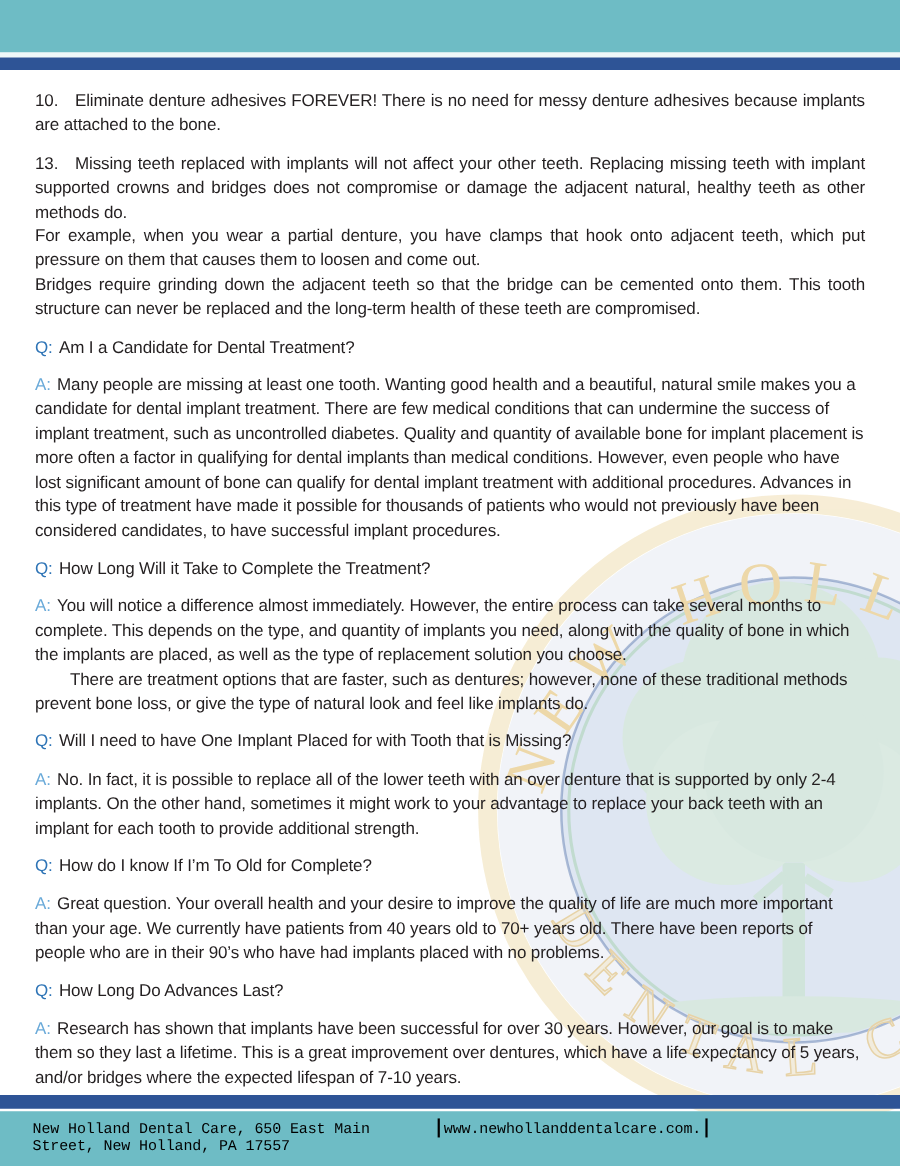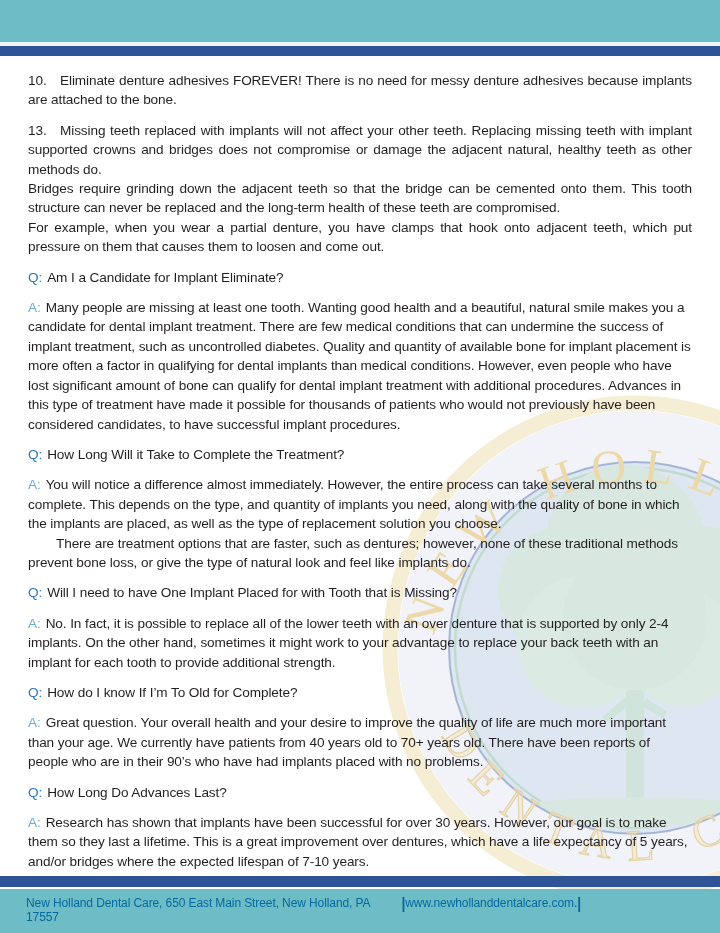--- a/index.html
+++ b/index.html
@@ -35,21 +35,21 @@
   .tnum{display:inline-block;width:32px;}
   .q-label{color:#2e74b6;margin-right:5px;}
   .a-label{color:#6aaad9;margin-right:5px;}
   .indent{text-indent:28px;}
 
   
   .footer-content{
     position:absolute;top:889px;left:0;right:0;height:44px;z-index:2;
     box-sizing:border-box;padding:7px 26px 0 26px;
     display:flex;justify-content:space-between;align-items:flex-start;
-    font-size:12px;color:#0369a1;letter-spacing:-0.1px;
+    font-size:12px;color:#000000;letter-spacing:-0.1px;font-family:Liberation Mono, monospace;
   }
   .footer-sep{font-weight:bold;font-size:14px;line-height:14px;transform:scaleY(1.15);}
   .bold{font-weight:bold;}
   .phone-group{white-space:nowrap;margin-top:40px;}
   .phone-group .bold{margin-right:4px;}
 </style>
 </head>
 <body>
 
 <div class="band band-teal-top"></div>
@@ -88,25 +88,25 @@
     </text>
   </g>
 </svg>
 
 <div class="content">
 
   <p class="blk just"><span class="tnum">10.</span><span>Eliminate denture adhesives FOREVER! There is no need for messy denture adhesives because implants are attached to the bone.</span></p>
 
   <div class="group">
     <p class="just"><span class="tnum">13.</span><span>Missing teeth replaced with implants will not affect your other teeth. Replacing missing teeth with implant supported crowns and bridges does not compromise or damage the adjacent natural, healthy teeth as other methods do.</span></p>
+    <p class="just">For example, when you wear a partial denture, you have clamps that hook onto adjacent teeth, which put pressure on them that causes them to loosen and come out.</p>
     <p class="just">Bridges require grinding down the adjacent teeth so that the bridge can be cemented onto them. This tooth structure can never be replaced and the long-term health of these teeth are compromised.</p>
-    <p class="just">For example, when you wear a partial denture, you have clamps that hook onto adjacent teeth, which put pressure on them that causes them to loosen and come out.</p>
   </div>
 
-  <p class="blk"><span class="q-label">Q:</span><span>Am I a Candidate for Implant Eliminate?</span></p>
+  <p class="blk"><span class="q-label">Q:</span><span>Am I a Candidate for Dental Treatment?</span></p>
   <p class="blk"><span class="a-label">A:</span><span>Many people are missing at least one tooth. Wanting good health and a beautiful, natural smile makes you a candidate for dental implant treatment. There are few medical conditions that can undermine the success of implant treatment, such as uncontrolled diabetes. Quality and quantity of available bone for implant placement is more often a factor in qualifying for dental implants than medical conditions. However, even people who have lost significant amount of bone can qualify for dental implant treatment with additional procedures. Advances in this type of treatment have made it possible for thousands of patients who would not previously have been considered candidates, to have successful implant procedures.</span></p>
 
   <p class="blk"><span class="q-label">Q:</span><span>How Long Will it Take to Complete the Treatment?</span></p>
   <p class="blk tight"><span class="a-label">A:</span><span>You will notice a difference almost immediately. However, the entire process can take several months to complete. This depends on the type, and quantity of implants you need, along with the quality of bone in which the implants are placed, as well as the type of replacement solution you choose.</span></p>
   <p class="blk indent">There are treatment options that are faster, such as dentures; however, none of these traditional methods prevent bone loss, or give the type of natural look and feel like implants do.</p>
 
   <p class="blk"><span class="q-label">Q:</span><span>Will I need to have One Implant Placed for with Tooth that is Missing?</span></p>
   <p class="blk"><span class="a-label">A:</span><span>No. In fact, it is possible to replace all of the lower teeth with an over denture that is supported by only 2-4 implants. On the other hand, sometimes it might work to your advantage to replace your back teeth with an implant for each tooth to provide additional strength.</span></p>
 
   <p class="blk"><span class="q-label">Q:</span><span>How do I know If I’m To Old for Complete?</span></p>

